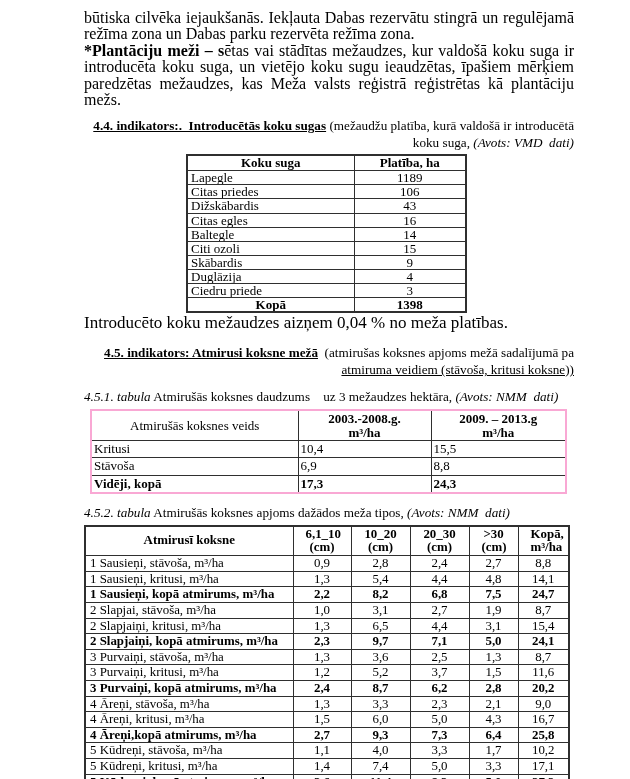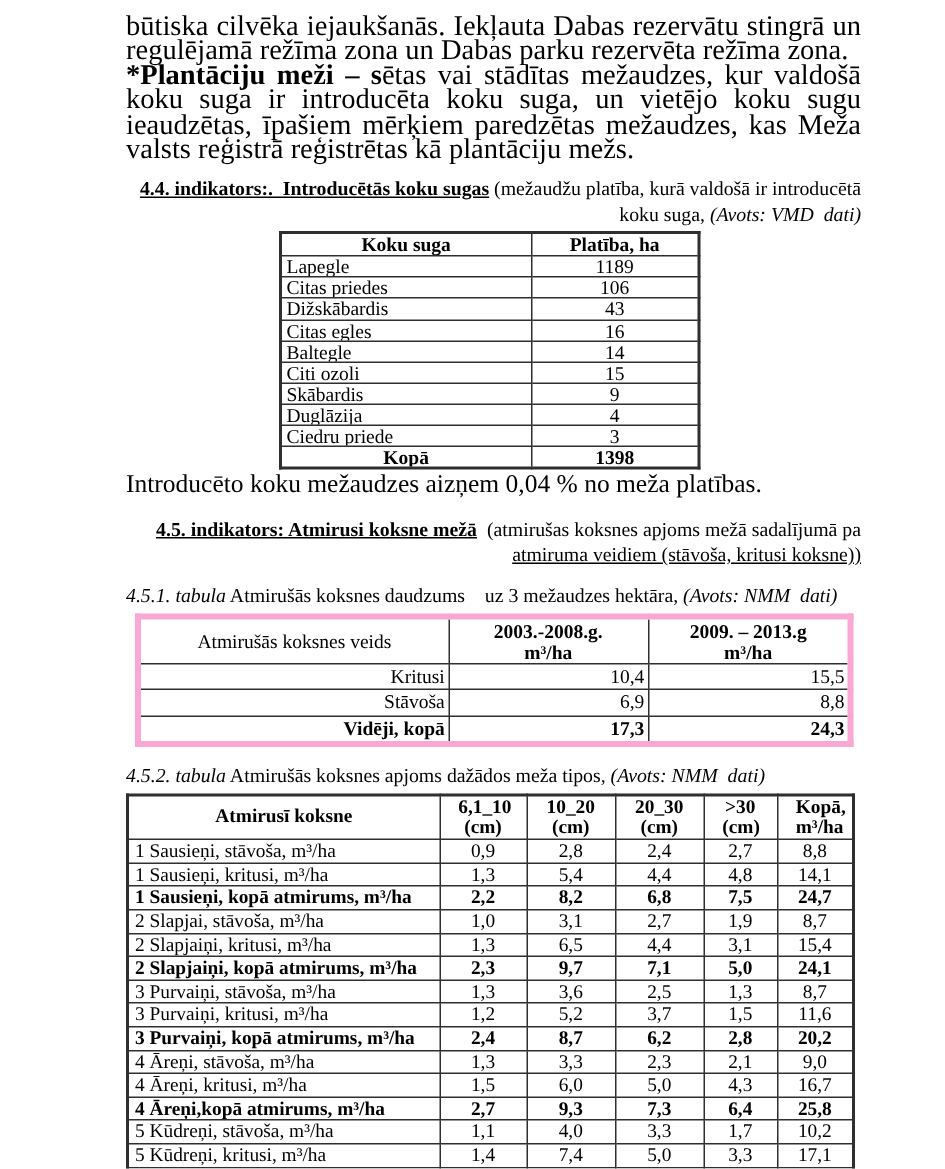--- a/index.html
+++ b/index.html
@@ -2,21 +2,21 @@
 <html><head>
 <meta charset="utf-8">
 <style>
   html,body{margin:0;padding:0;}
   body{
     width:630px;height:779px;background:#ffffff;color:#000;
     font-family:"Liberation Serif", serif;
     overflow:hidden;
   }
   .content{padding:10px 56px 0 84px;width:490px;}
-  p.just{margin:0;text-align:justify;font-size:19px;line-height:16.4px;}
+  p.just{margin:0;text-align:justify;font-size:16px;line-height:16.4px;}
   .bold{font-weight:bold;}
   .ital{font-style:italic;}
   .ul{text-decoration:underline;}
   .pre{white-space:pre;text-align:right;}
   .prew{white-space:pre-wrap;}
 
   .h44{margin:9px 0 0 2px;font-size:13.2px;line-height:17px;}
   .h44 .l2{margin-left:97px;}
   .h45{margin:13px 0 0 4px;font-size:13.2px;line-height:17px;}
   .h45 .l2{margin-left:68px;text-decoration:underline;}
@@ -26,24 +26,24 @@
   .t1{margin:3px 0 0 102px;width:279px;font-size:13px;border:2px solid #2f2f2f;}
   .t1 th{font-weight:bold;text-align:center;padding:1px 2px;line-height:11.8px;}
   .t1 td{padding:0 3px;line-height:13.1px;}
   .t1 td.num{text-align:center;}
   .t1 tr.total td{font-weight:bold;text-align:center;}
 
   .note{margin:2px 0 0 0;font-size:17px;line-height:16px;}
 
   .cap{margin:11px 0 4px 0;font-size:13.2px;line-height:16px;}
 
-  .t451{margin:0 0 0 6px;width:475px;font-size:13px;border:4px solid #f9a8d4;}
+  .t451{margin:0 0 0 6px;width:475px;font-size:13px;border:2px solid #f9a8d4;}
   .t451 th{padding:1px 2px;line-height:13.5px;vertical-align:middle;}
   .t451 th.plain{font-weight:normal;}
-  .t451 td{text-align:right;padding:1px 2px;line-height:14.2px;}
+  .t451 td{text-align:left;padding:1px 2px;line-height:14.2px;}
   .t451 tr.total td{font-weight:bold;}
 
   .t452{margin:0 0 0 0;width:484px;font-size:12.9px;border:2px solid #2f2f2f;}
   .t452 th{padding:1px 12px;line-height:13.2px;vertical-align:middle;font-weight:bold;}
   .t452 td{padding:0 2px;line-height:14.6px;}
   .t452 td.lbl{text-align:left;padding-left:4px;}
   .t452 td.num{text-align:center;}
   .t452 tr.total td{font-weight:bold;}
 </style>
 </head>

